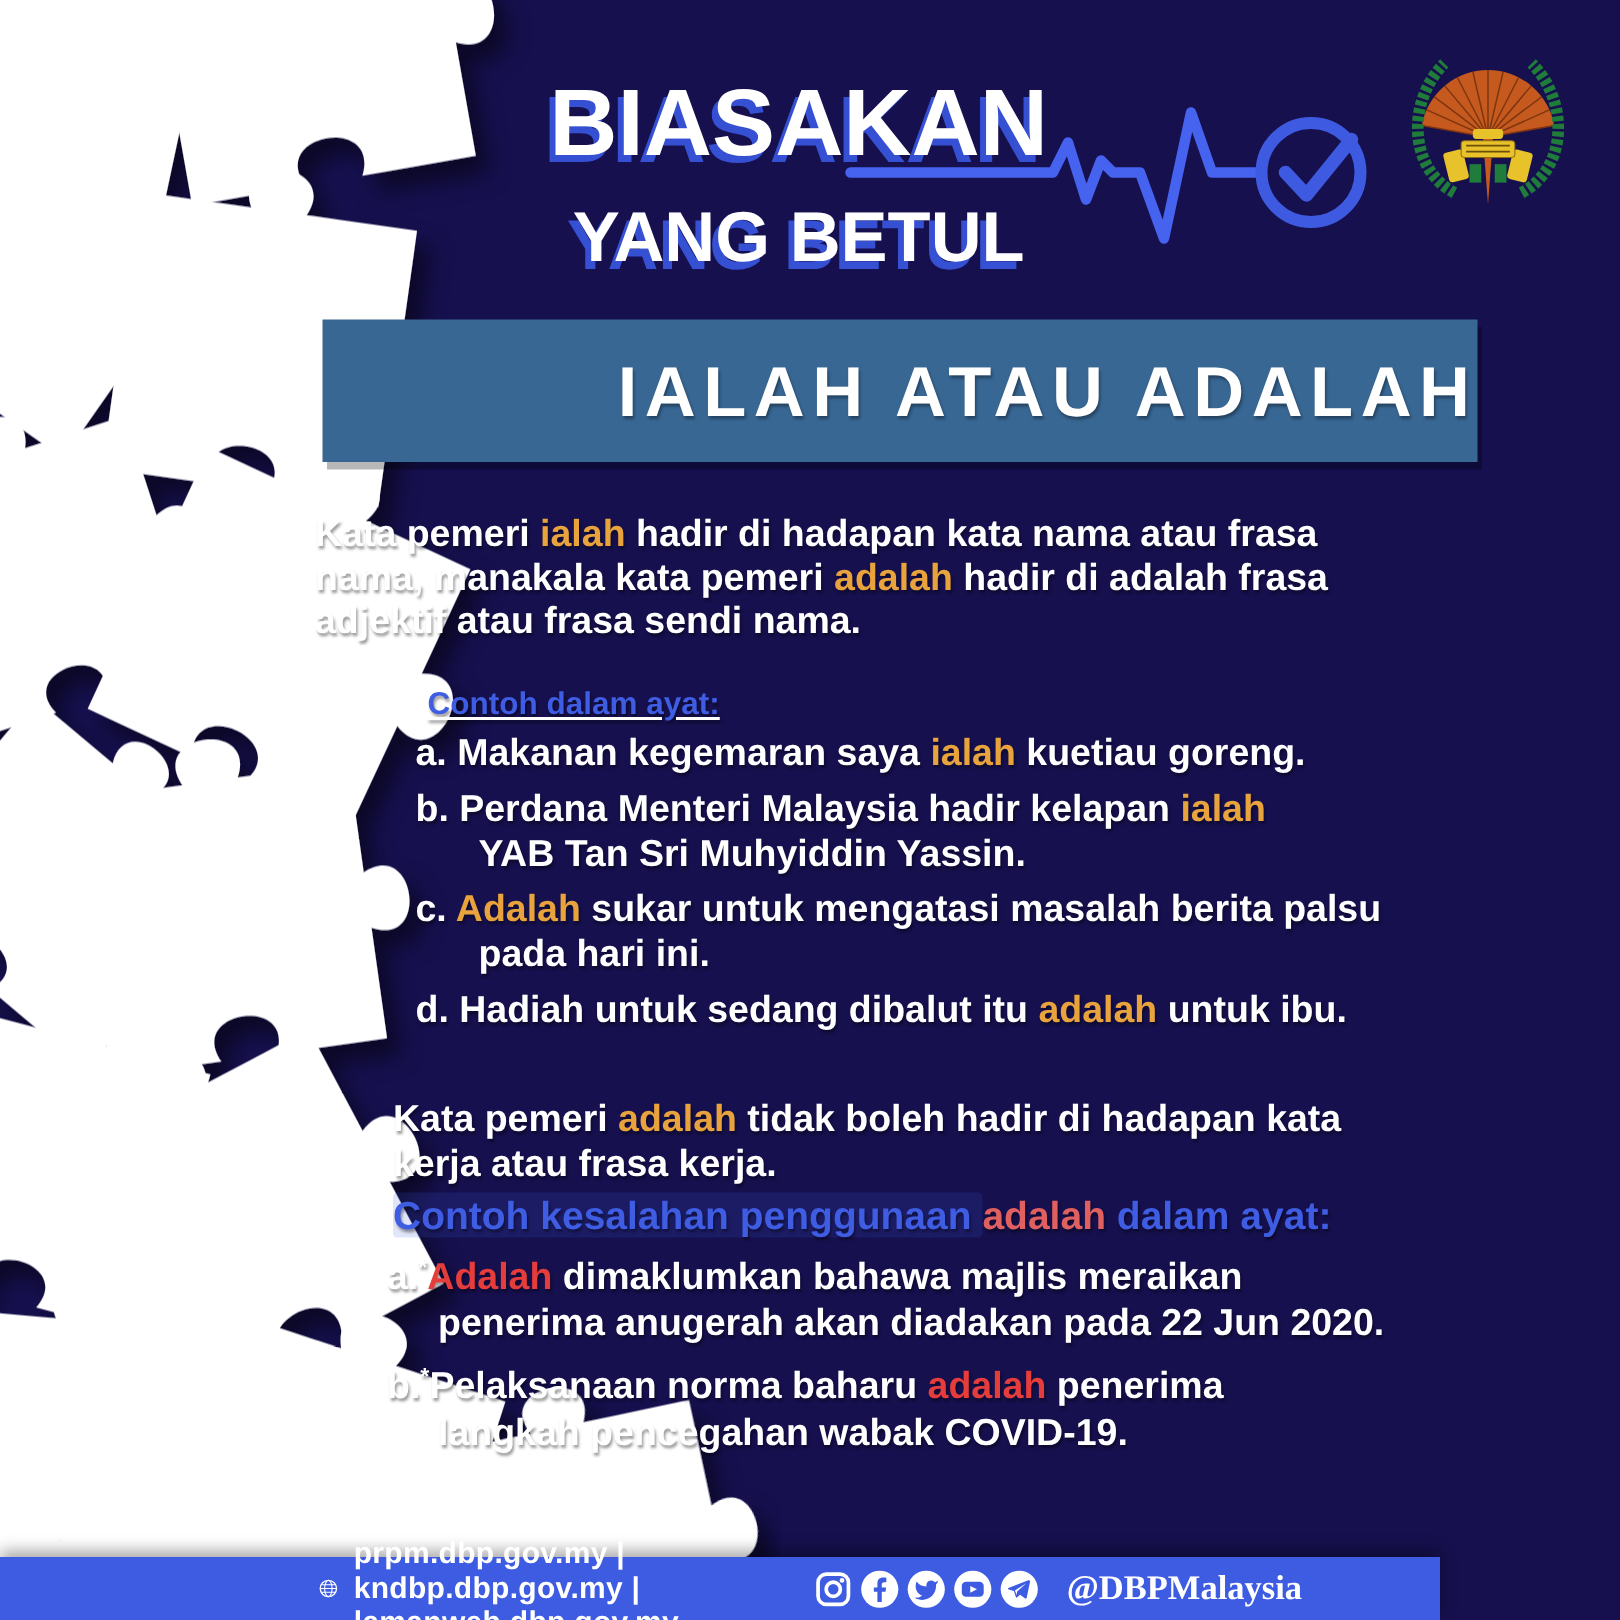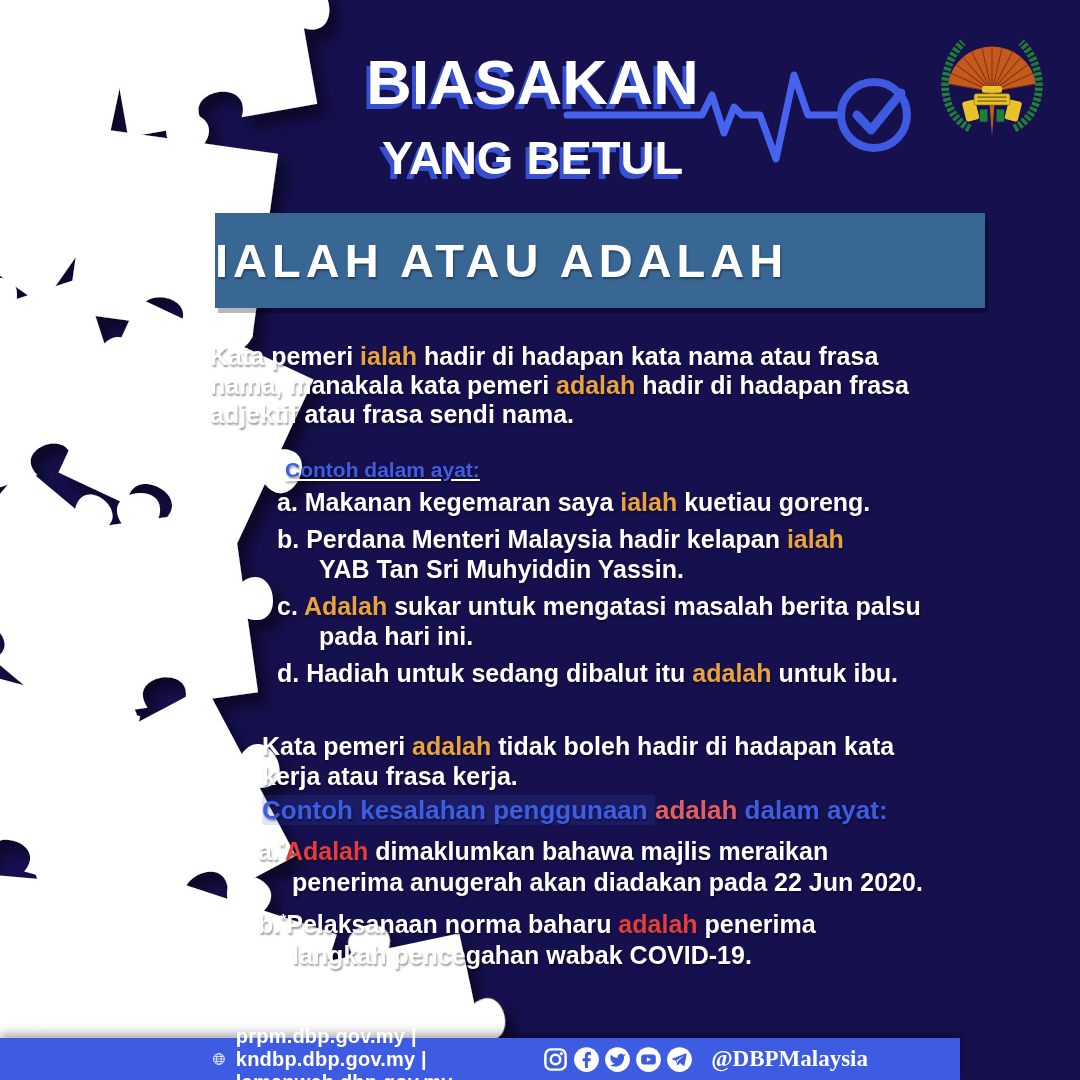--- a/index.html
+++ b/index.html
@@ -19,21 +19,21 @@
 
   .title-block{position:absolute;left:330px;top:50px;width:405px;text-align:center;}
   .title-l1{font-size:63px;font-weight:bold;letter-spacing:0px;line-height:1.02;
     text-shadow:-4px 5px 0 var(--shadow_blue);}
   .title-l2{font-size:47px;font-weight:bold;margin-top:20px;line-height:1.02;
     text-shadow:-4px 5px 0 var(--shadow_blue);}
   .pulse-svg{position:absolute;left:552px;top:53px;}
   .logo-svg{position:absolute;left:936px;top:22px;}
 
   .banner{position:absolute;left:215px;top:213px;width:770px;height:95px;
-    background:var(--banner_bg);display:flex;align-items:center;justify-content:flex-start;
+    background:var(--banner_bg);display:flex;align-items:center;justify-content:flex-end;
     box-shadow:3px 5px 0 rgba(0,0,0,0.28);}
   .banner-text{font-size:47px;font-weight:bold;letter-spacing:5px;
     text-shadow:1px 2px 2px rgba(0,0,0,0.35);}
 
   .txt{font-weight:bold;text-shadow:1px 2px 2px rgba(0,0,0,0.4);}
   .intro{position:absolute;left:210px;top:342px;width:800px;font-size:25px;line-height:29px;}
   .h-contoh1{position:absolute;left:285px;top:458px;font-size:21px;text-decoration:underline;}
   .examples{position:absolute;left:277px;top:487px;width:730px;font-size:25px;line-height:30px;}
   .ex-item{margin-bottom:7px;}
   .examples .indent{padding-left:42px;}
@@ -134,21 +134,21 @@
       <line x1="37" y1="70.5" x2="63" y2="70.5" stroke="#6b4e0c" stroke-width="1"></line>
       <rect x="41" y="57" width="18" height="6" rx="2" fill="#e8c22a"></rect>
     </svg>
 
     <div class="banner">
       <span class="banner-text">IALAH ATAU ADALAH</span>
     </div>
 
     <div class="intro txt">
       <div><span class="seg">Kata pemeri </span><span class="seg or">ialah</span><span class="seg"> hadir di hadapan kata nama atau frasa</span></div>
-      <div><span class="seg">nama, manakala kata pemeri </span><span class="seg or">adalah</span><span class="seg"> hadir di hadapan frasa</span></div>
+      <div><span class="seg">nama, manakala kata pemeri </span><span class="seg or">adalah</span><span class="seg"> hadir di adalah frasa</span></div>
       <div><span class="seg">adjektif atau frasa sendi nama.</span></div>
     </div>
 
     <div class="h-contoh1 txt"><span class="seg bl">Contoh dalam ayat:</span></div>
     <div class="examples txt">
       <div class="ex-item">
         <div><span class="seg">a. Makanan kegemaran saya </span><span class="seg or">ialah</span><span class="seg"> kuetiau goreng.</span></div>
       </div>
       <div class="ex-item">
         <div><span class="seg">b. Perdana Menteri Malaysia hadir kelapan </span><span class="seg or">ialah</span></div>

